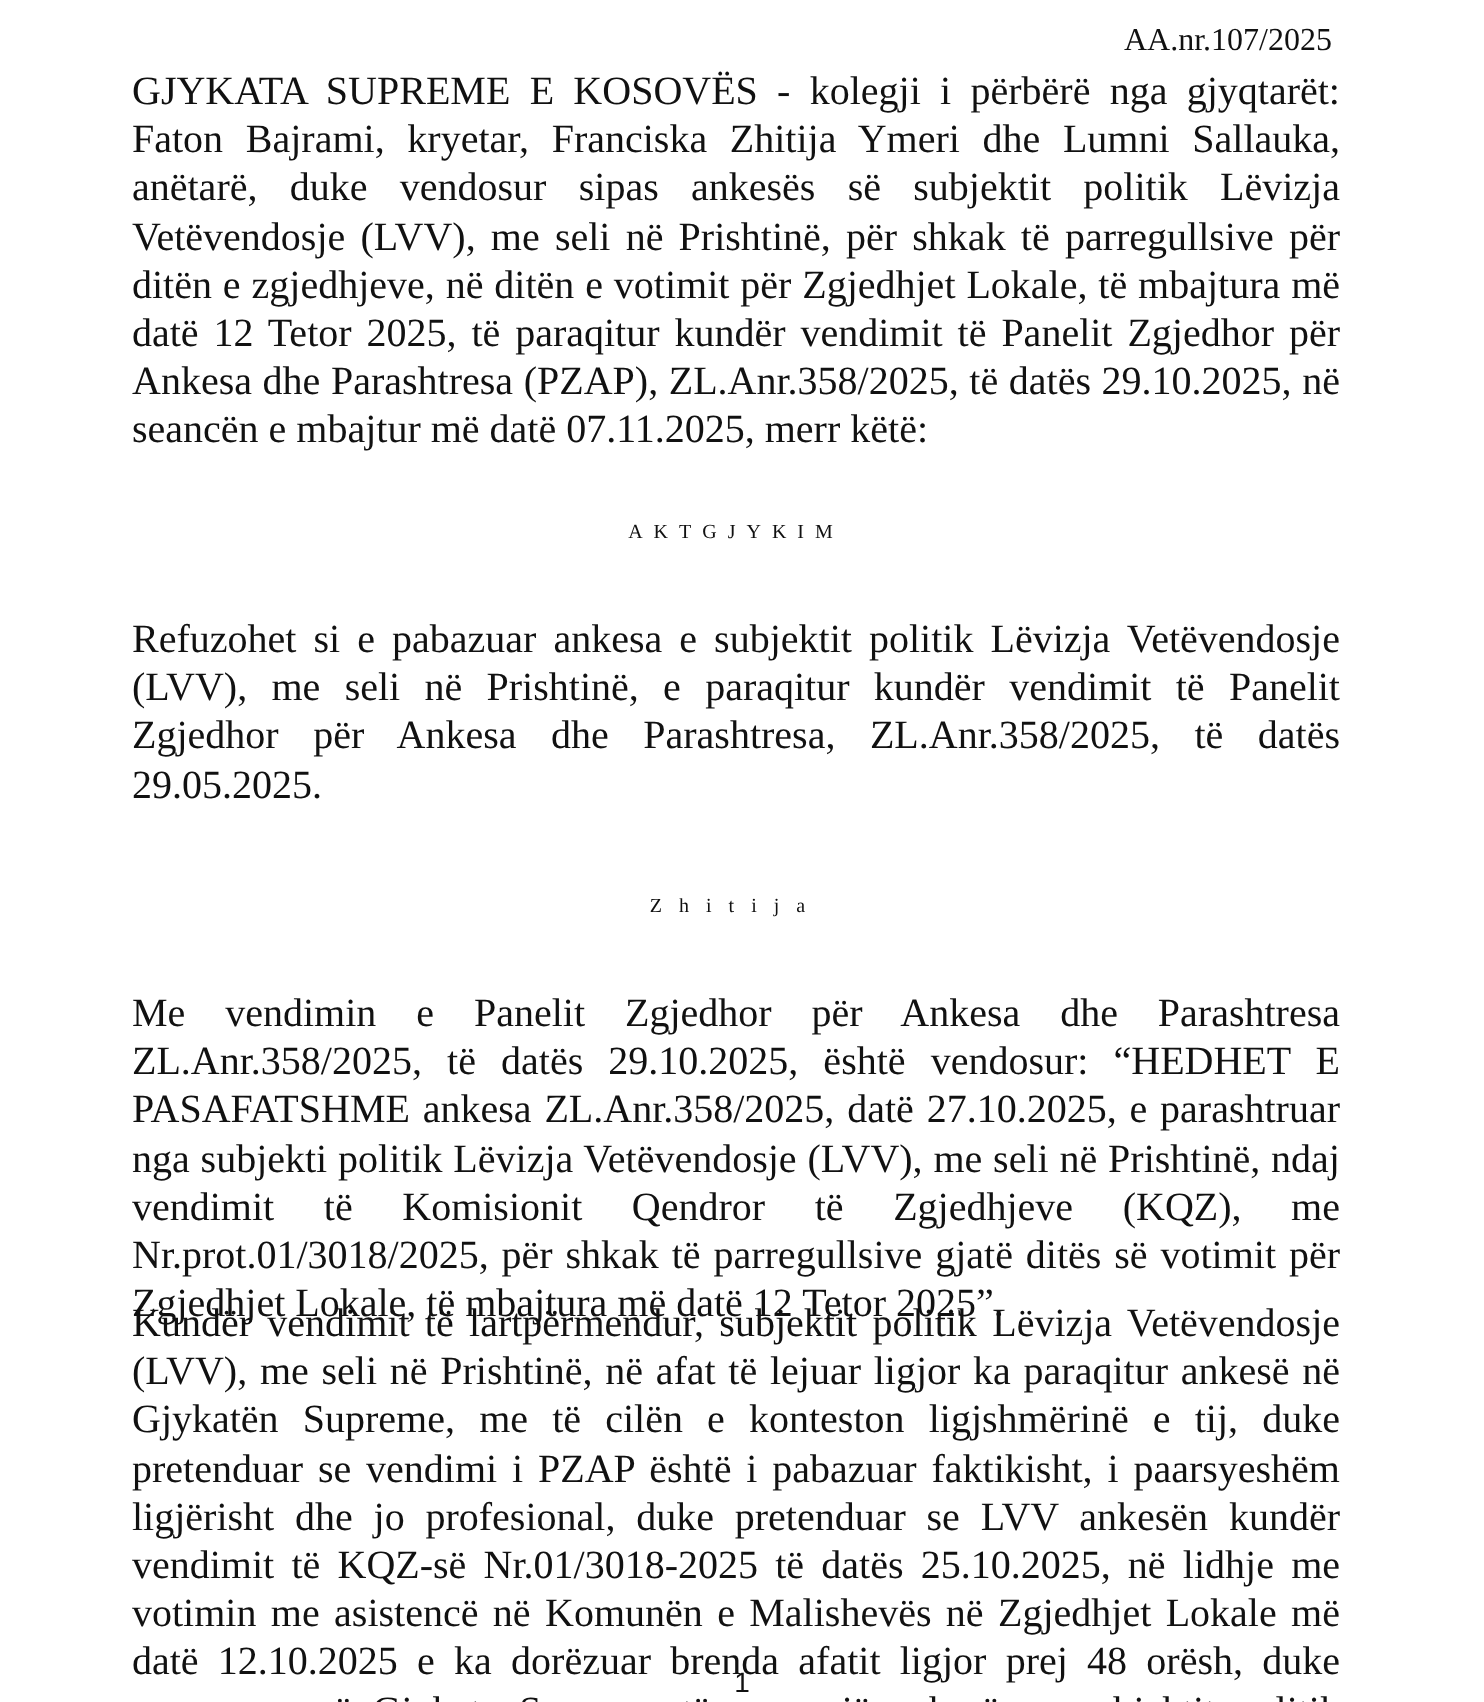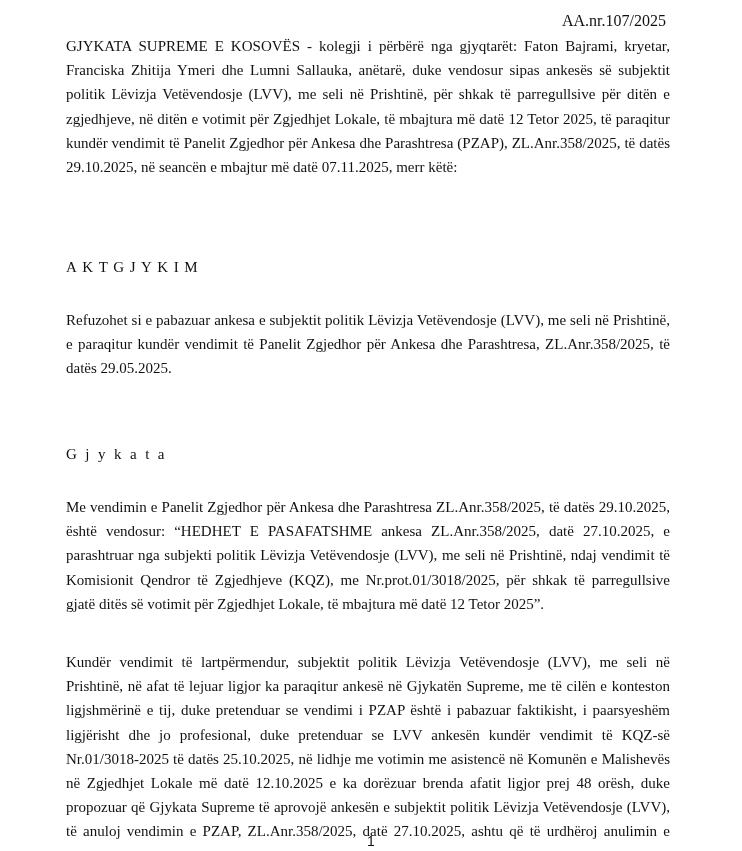--- a/index.html
+++ b/index.html
@@ -26,30 +26,31 @@
       position: absolute;
       top: 11px;
       right: 76px;
       font-size: 16px;
       line-height: 20px;
     }
     .para {
       position: absolute;
       left: 66px;
       width: 604px;
-      font-size: 15px;
+      font-size: 20px;
       line-height: 24.2px;
       text-align: justify;
       margin: 0;
     }
     .heading {
       position: absolute;
       left: 66px;
       width: 604px;
-      font-size: 15px;
+      text-align: center;
+      font-size: 10px;
       line-height: 20px;
       margin: 0;
     }
     .heading.aktgjykim {
       letter-spacing: 5.5px;
     }
     .heading.arsyetim {
       letter-spacing: 8.5px;
     }
     .page-number {
@@ -69,21 +70,21 @@
 <div class="page">
 
   <div class="case-number">AA.nr.107/2025</div>
 
   <p class="para" style="top:34px;">GJYKATA SUPREME E KOSOVËS - kolegji i përbërë nga gjyqtarët: Faton Bajrami, kryetar, Franciska Zhitija Ymeri dhe Lumni Sallauka, anëtarë, duke vendosur sipas ankesës së subjektit politik Lëvizja Vetëvendosje (LVV), me seli në Prishtinë, për shkak të parregullsive për ditën e zgjedhjeve, në ditën e votimit për Zgjedhjet Lokale, të mbajtura më datë 12 Tetor 2025, të paraqitur kundër vendimit të Panelit Zgjedhor për Ankesa dhe Parashtresa (PZAP), ZL.Anr.358/2025, të datës 29.10.2025, në seancën e mbajtur më datë 07.11.2025, merr këtë:</p>
 
   <h2 class="heading aktgjykim" style="top:257px; font-weight:normal;">AKTGJYKIM</h2>
 
   <p class="para" style="top:308px;">Refuzohet si e pabazuar ankesa e subjektit politik Lëvizja Vetëvendosje (LVV), me seli në Prishtinë, e paraqitur kundër vendimit të Panelit Zgjedhor për Ankesa dhe Parashtresa, ZL.Anr.358/2025, të datës 29.05.2025.</p>
 
-  <h2 class="heading arsyetim" style="top:444px; font-weight:normal;">Gjykata</h2>
+  <h2 class="heading arsyetim" style="top:444px; font-weight:normal;">Zhitija</h2>
 
   <p class="para" style="top:495px;">Me vendimin e Panelit Zgjedhor për Ankesa dhe Parashtresa ZL.Anr.358/2025, të datës 29.10.2025, është vendosur: “HEDHET E PASAFATSHME ankesa ZL.Anr.358/2025, datë 27.10.2025, e parashtruar nga subjekti politik Lëvizja Vetëvendosje (LVV), me seli në Prishtinë, ndaj vendimit të Komisionit Qendror të Zgjedhjeve (KQZ), me Nr.prot.01/3018/2025, për shkak të parregullsive gjatë ditës së votimit për Zgjedhjet Lokale, të mbajtura më datë 12 Tetor 2025”.</p>
 
   <p class="para" style="top:650px;">Kundër vendimit të lartpërmendur, subjektit politik Lëvizja Vetëvendosje (LVV), me seli në Prishtinë, në afat të lejuar ligjor ka paraqitur ankesë në Gjykatën Supreme, me të cilën e konteston ligjshmërinë e tij, duke pretenduar se vendimi i PZAP  është i pabazuar faktikisht, i paarsyeshëm ligjërisht dhe jo profesional, duke pretenduar se LVV ankesën kundër vendimit të KQZ-së Nr.01/3018-2025 të datës 25.10.2025, në lidhje me votimin me asistencë në Komunën e Malishevës në Zgjedhjet Lokale më datë 12.10.2025 e ka dorëzuar brenda afatit ligjor prej 48 orësh, duke propozuar që Gjykata Supreme të aprovojë ankesën e subjektit politik Lëvizja Vetëvendosje (LVV), të anuloj vendimin e PZAP, ZL.Anr.358/2025, datë 27.10.2025, ashtu që të urdhëroj anulimin e pjesërishëm të vendimit të KQZ Nr.01/3018-2025 të datës</p>
 
   <div class="page-number">1</div>
 
 </div>
 
 </body></html>

